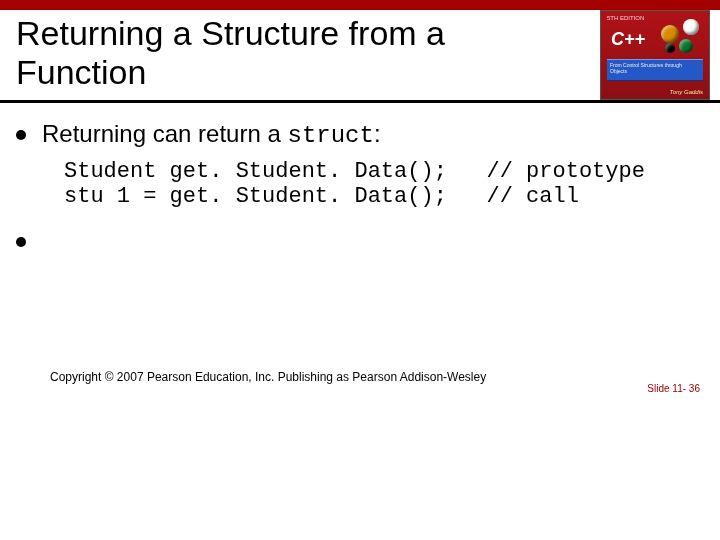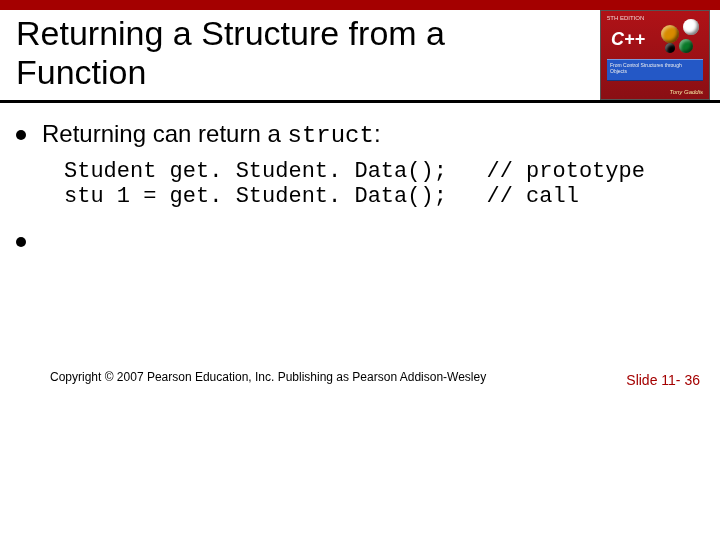--- a/index.html
+++ b/index.html
@@ -22,21 +22,21 @@
 
   .body { position: absolute; top: 120px; left: 16px; right: 20px; color: #000; font-size: 24px; }
   .bullet { display: flex; align-items: flex-start; margin-bottom: 10px; }
   .dot { width: 10px; height: 10px; background: #000; border-radius: 50%; margin-top: 10px; margin-right: 16px; flex: 0 0 auto; }
   .dot.sm { width: 8px; height: 8px; margin-top: 11px; }
   .codeblock { font-family: "Courier New", monospace; font-size: 22px; margin: 6px 0 18px 48px; white-space: pre; }
   .sub { margin-left: 40px; display:flex; align-items:flex-start; margin-top:2px; }
   .mono { font-family: "Courier New", monospace; text-align: right; }
 
   .footer-left { position: absolute; left: 50px; bottom: 20px; font-size: 12px; color: #000; }
-  .footer-right { position: absolute; right: 20px; bottom: 16px; font-size: 14px; color: #a40000; }
+  .footer-right { position: absolute; right: 20px; bottom: 10px; font-size: 10px; color: #a40000; }
 </style>
 </head>
 <body>
 
 <div class="slide">
   <div class="topbar"></div>
 
   <div class="title">Returning a Structure from a Function</div>
   <div class="underline"></div>
 

